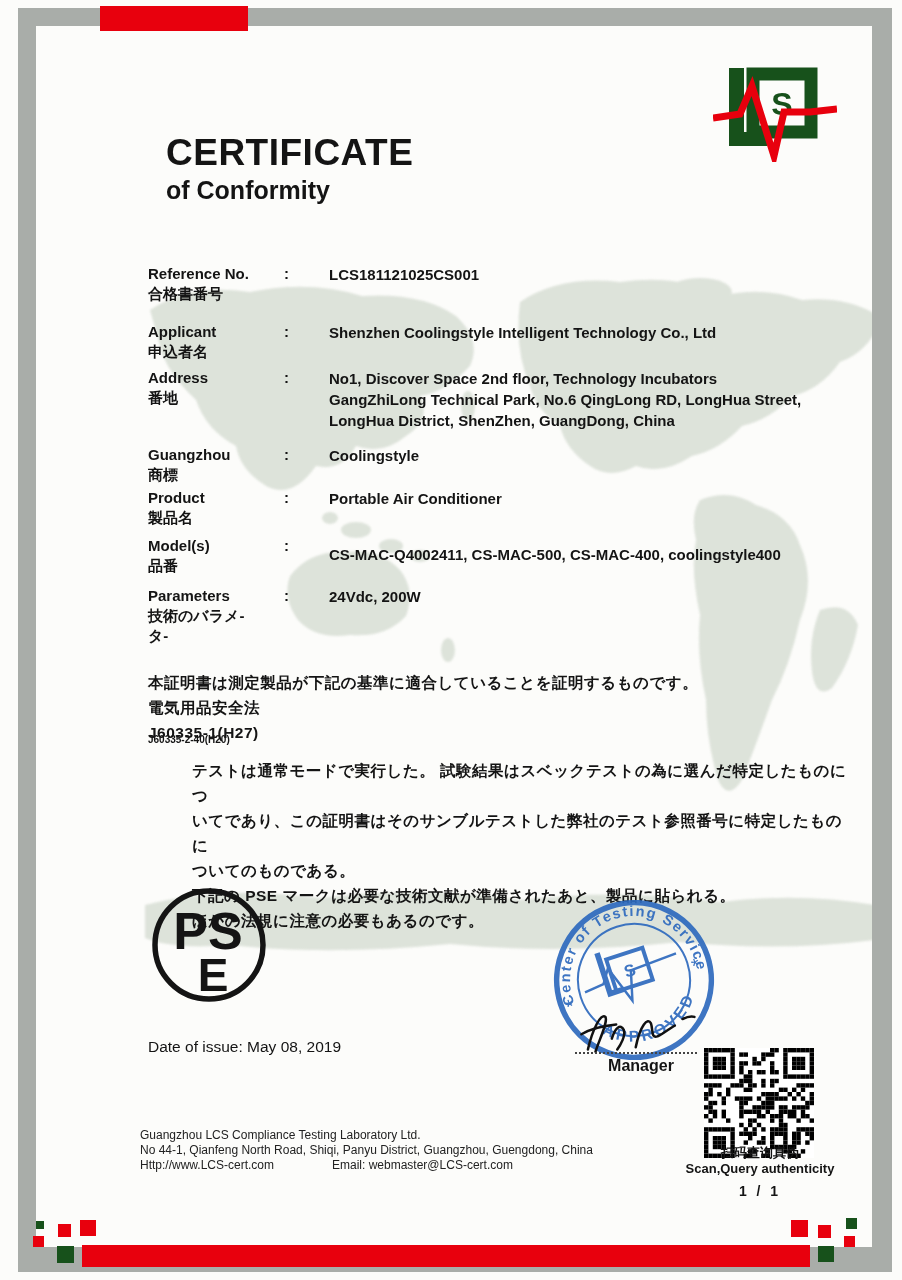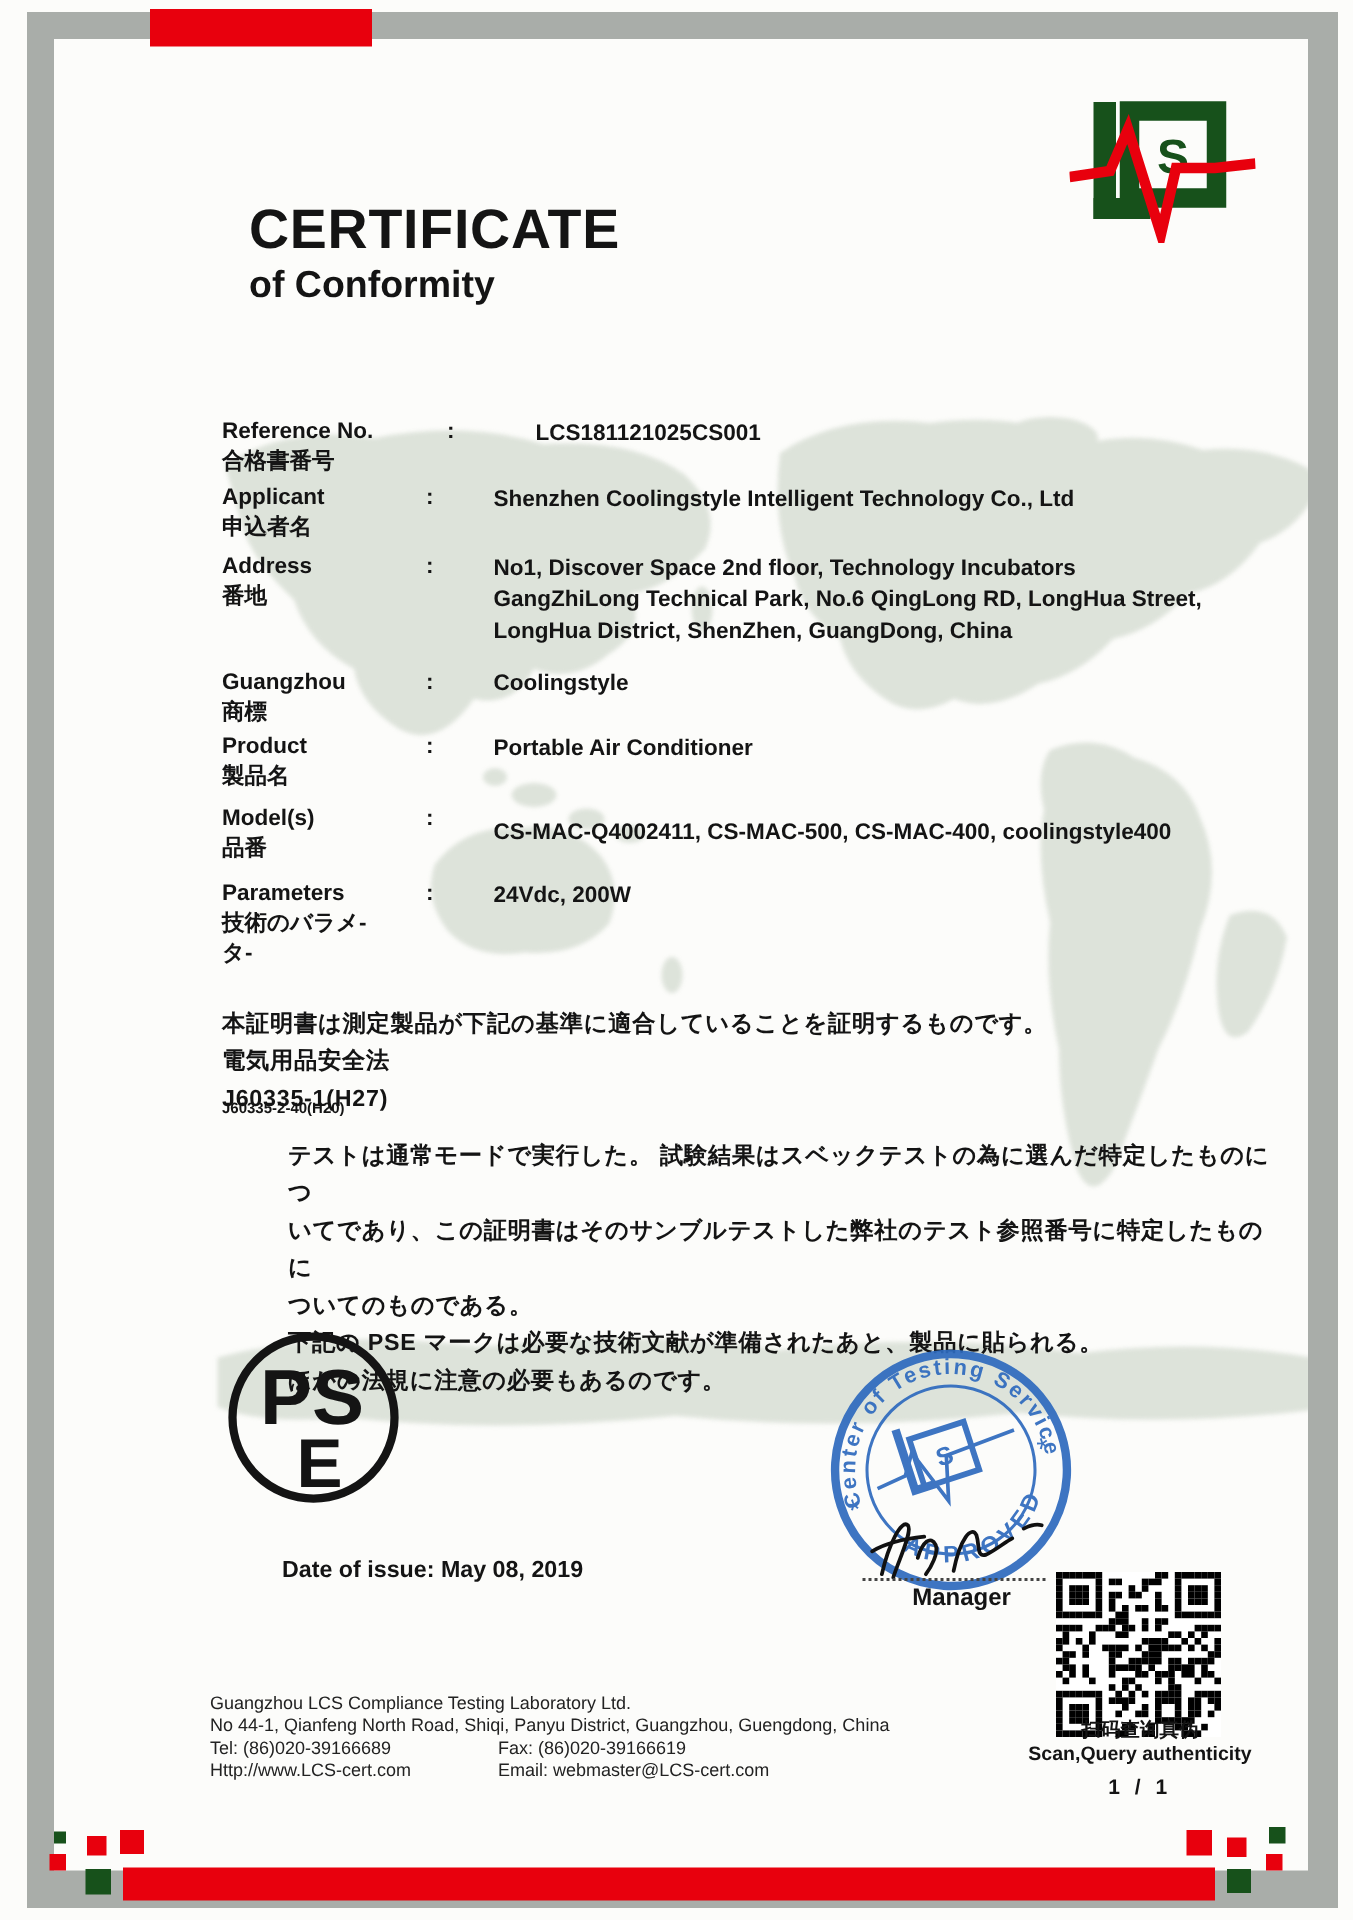--- a/index.html
+++ b/index.html
@@ -20,21 +20,21 @@
   .row{position:absolute;left:148px;display:flex;align-items:flex-start;}
   .lbl{width:136px;font-size:15px;font-weight:bold;line-height:20px;white-space:pre-line;}
   .lbl .ja{display:block;font-weight:bold;}
   .colon{width:26px;font-size:15px;font-weight:bold;line-height:20px;}
   .val{width:505px;font-size:15px;font-weight:bold;line-height:21px;white-space:pre-line;margin-left:19px;}
   .nowrap{white-space:nowrap;}
   
   .jp{position:absolute;left:148px;font-size:15.5px;font-weight:600;line-height:25px;
       white-space:pre-line;letter-spacing:.5px;width:660px;}
   .std{position:absolute;left:148px;font-size:10px;font-weight:bold;}
-  .date{position:absolute;left:148px;top:1038px;font-size:15.5px;font-weight:bold;margin-left:40px;}
+  .date{position:absolute;left:148px;top:1038px;font-size:15.5px;font-weight:normal;}
   
   .sig-line{position:absolute;left:575px;top:1012px;width:122px;height:40px;border-bottom:2px dotted #444;}
   .manager{position:absolute;left:586px;top:1057px;width:110px;text-align:center;font-size:16px;font-weight:600;}
   .stamp{position:absolute;left:550px;top:896px;width:168px;height:168px;opacity:.92;}
   
   .qr{position:absolute;left:704px;top:1048px;width:110px;height:110px;background:#fff;}
   .qr-zh{position:absolute;left:690px;top:1144px;width:140px;text-align:center;font-size:13px;font-weight:bold;}
   .qr-en{position:absolute;left:668px;top:1161px;width:184px;text-align:center;font-size:13px;font-weight:bold;}
   .pageno{position:absolute;left:700px;top:1183px;width:120px;text-align:center;font-size:14px;font-weight:bold;letter-spacing:3px;}
   
@@ -98,21 +98,21 @@
     <rect x="16" y="66" width="38" height="14" fill="#17511b"></rect>
     <text x="69" y="49" font-size="32" font-weight="bold" fill="#17511b" text-anchor="middle" font-family="Liberation Sans, sans-serif">S</text>
     <polyline points="0,52 27,48 39,20 61,90 71,46 97,46 124,43" fill="none" stroke="#e8000d" stroke-width="7"></polyline>
   </svg>
 
   <div class="title">
     <div class="t1">CERTIFICATE</div>
     <div class="t2">of Conformity</div>
   </div>
 
-  <div class="row" style="top:278px;gap:14px;">
+  <div class="row" style="top:264px;">
     <div class="lbl"><span>Reference No.</span><span class="ja">合格書番号</span></div>
     <div class="colon">:</div>
     <div class="val">LCS181121025CS001</div>
   </div>
   <div class="row" style="top:322px;">
     <div class="lbl"><span>Applicant</span><span class="ja">申込者名</span></div>
     <div class="colon">:</div>
     <div class="val">Shenzhen Coolingstyle Intelligent Technology Co., Ltd</div>
   </div>
   <div class="row" style="top:368px;">
@@ -501,22 +501,18 @@
       </svg>
   </div>
   <div class="qr-zh">扫码查询真伪</div>
   <div class="qr-en">Scan,Query authenticity</div>
   <div class="pageno">1 / 1</div>
 
   <div class="footer">
     <div>Guangzhou LCS Compliance Testing Laboratory Ltd.</div>
     <div>No 44-1, Qianfeng North Road, Shiqi, Panyu District, Guangzhou, Guengdong, China</div>
     <div class="fline">
-      <span class="fcol1">Tel: (86)020-39166689</span>
-      <span>Fax: (86)020-39166619</span>
-    </div>
-    <div class="fline">
       <span class="fcol1">Http://www.LCS-cert.com</span>
       <span>Email: webmaster@LCS-cert.com</span>
     </div>
   </div>
 
 </div>
 
 </body></html>

